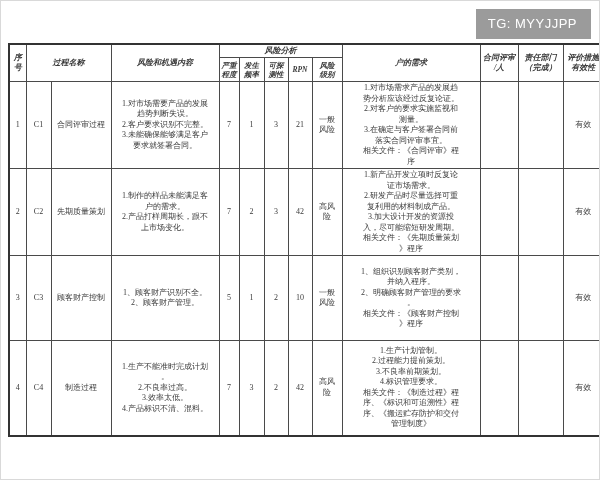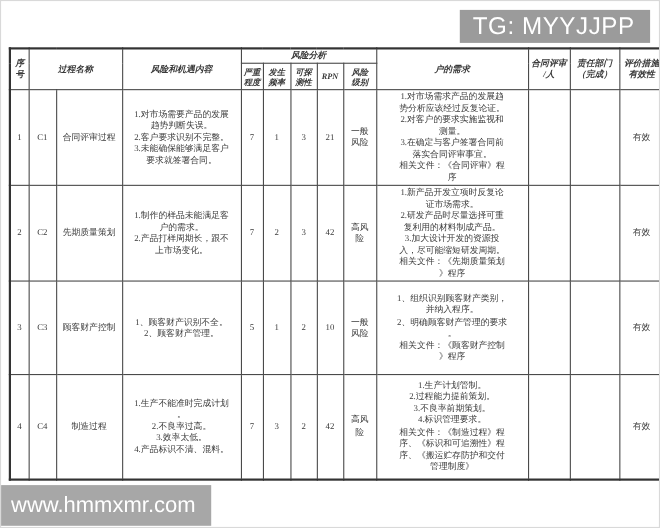--- a/index.html
+++ b/index.html
@@ -4,21 +4,21 @@
 <style>
   html,body{margin:0;padding:0;}
   body{width:600px;height:480px;font-family:"Liberation Sans","DejaVu Sans",sans-serif;}
   .screen{
     position:relative;width:598px;height:478px;background:#ffffff;
     border:1px solid #d9d9d9;overflow:hidden;
   }
   
   .tg-box{
     position:absolute;top:8px;right:8px;height:30px;background:#9b9b9b;
-    color:#ffffff;font-size:22px;line-height:30px;padding:0 14px 0 12px;
+    color:#ffffff;font-size:13px;line-height:30px;padding:0 14px 0 12px;
     letter-spacing:0.5px;font-family:"Liberation Sans","DejaVu Sans",sans-serif;
   }
   .watermark{
     position:absolute;left:0;top:440px;height:37px;background:#a7a7a7;
     color:#ffffff;font-size:20px;line-height:37px;padding:0 14px 0 9px;
     font-family:"Liberation Sans","DejaVu Sans",sans-serif;
   }
   
   table.risk{
     position:absolute;left:7px;top:42px;width:586px;
@@ -192,15 +192,14 @@
 序、《标识和可追溯性》程
 序、《搬运贮存防护和交付
 管理制度》</td>
         <td class="center"></td>
         <td class="center"></td>
         <td class="center">有效</td>
       </tr>
     </tbody>
   </table>
 
-  <div class="watermark">www.hmmxmr.com</div>
 
 </div>
 
 </body></html>

